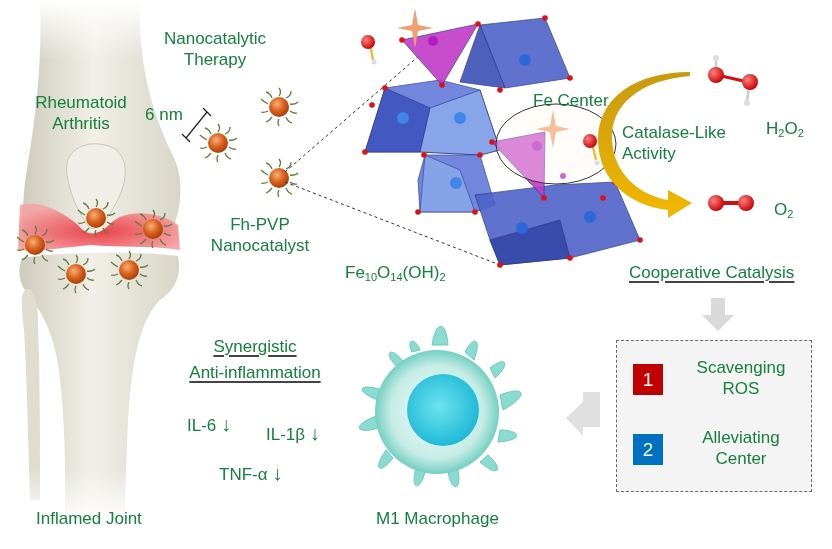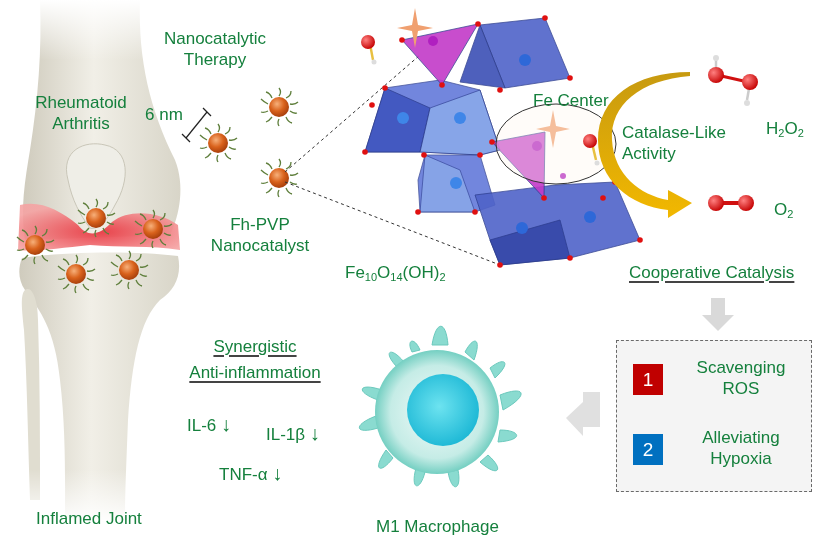--- a/index.html
+++ b/index.html
@@ -258,27 +258,27 @@
 
 <div class="box">
   <div class="badge" style="left: 16px; top: 23px; background: rgb(192, 0, 0);">1</div>
   <div class="lbl" style="left:64px;top:16px;width:120px;">
     <span>Scavenging</span>
     <span>ROS</span>
   </div>
   <div class="badge" style="left: 16px; top: 93px; background: rgb(0, 112, 192);">2</div>
   <div class="lbl" style="left:64px;top:86px;width:120px;">
     <span>Alleviating</span>
-    <span>Hypoxia</span>
+    <span>Center</span>
   </div>
 </div>
 
 <div class="lbl ul" style="left:160px;top:334px;width:190px;line-height:26px;">
   <span>Synergistic</span>
   <span>Anti-inflammation</span>
 </div>
 
 <div class="lbl" style="left:187px;top:414px;"><span style="display:inline">IL-6</span> <span style="display:inline;font-size:20px">↓</span></div>
 <div class="lbl" style="left:266px;top:423px;"><span style="display:inline">IL-1β</span> <span style="display:inline;font-size:20px">↓</span></div>
 <div class="lbl" style="left:219px;top:463px;"><span style="display:inline">TNF-α</span> <span style="display:inline;font-size:20px">↓</span></div>
 
 <div class="lbl" style="left:36px;top:508px;">Inflamed Joint</div>
-<div class="lbl" style="left:376px;top:508px;margin-top:8px;">M1 Macrophage</div>
+<div class="lbl" style="left:376px;top:508px;">M1 Macrophage</div>
 
 </body></html>

